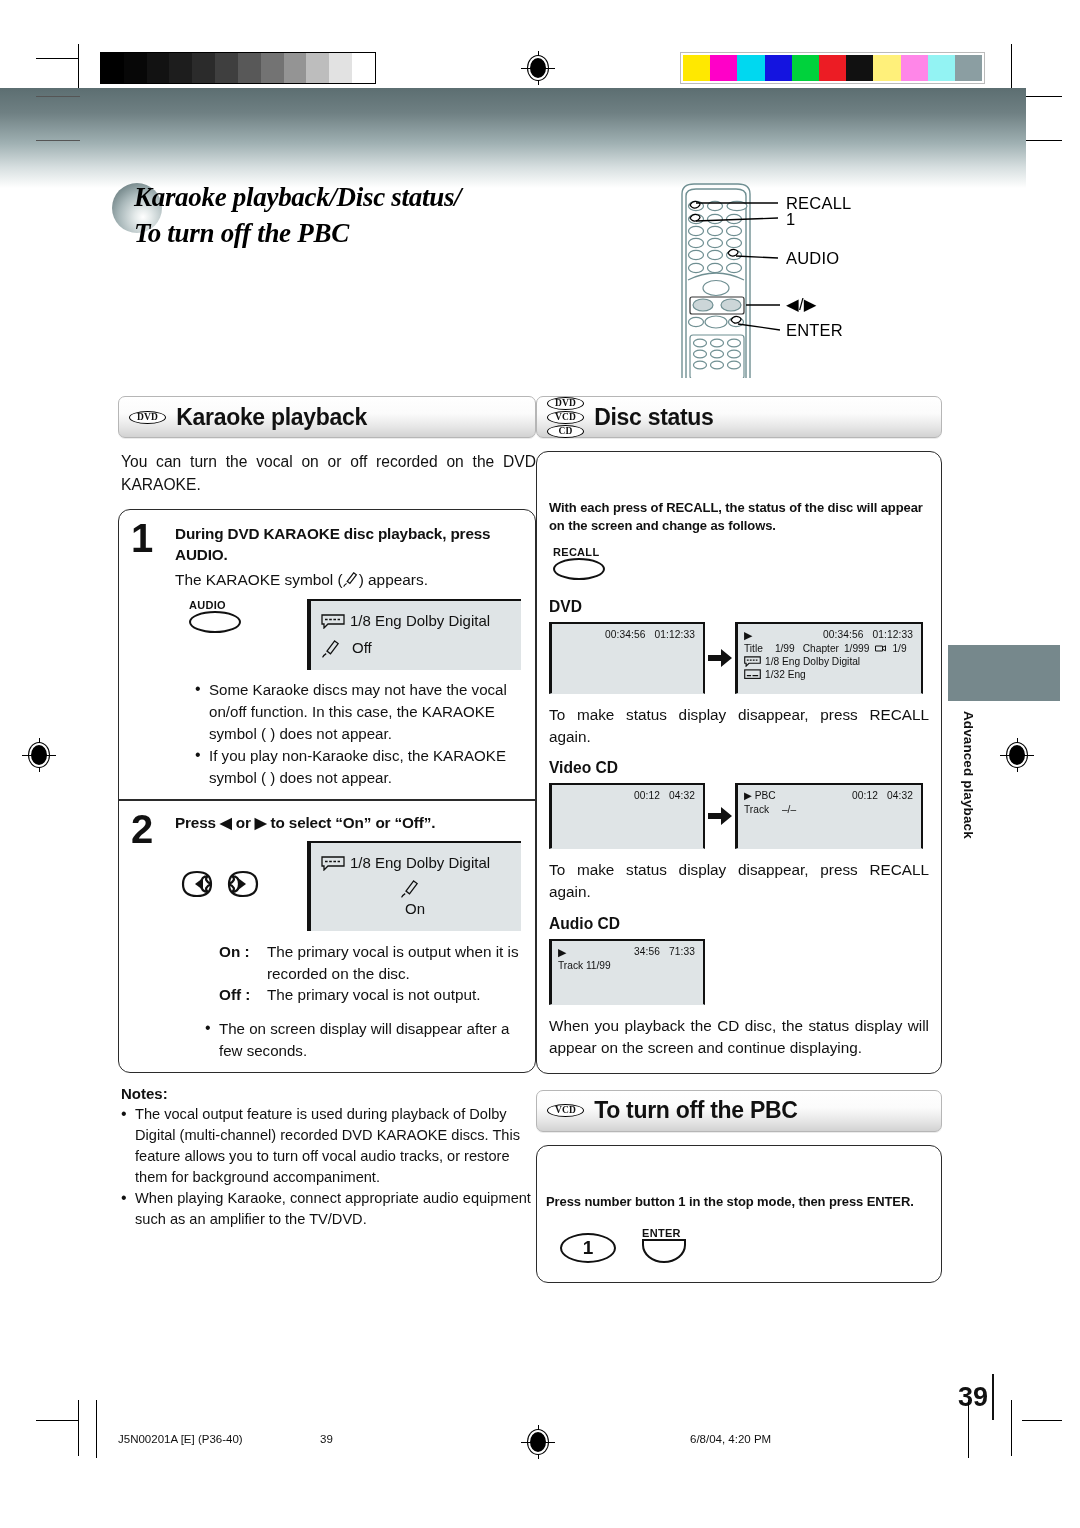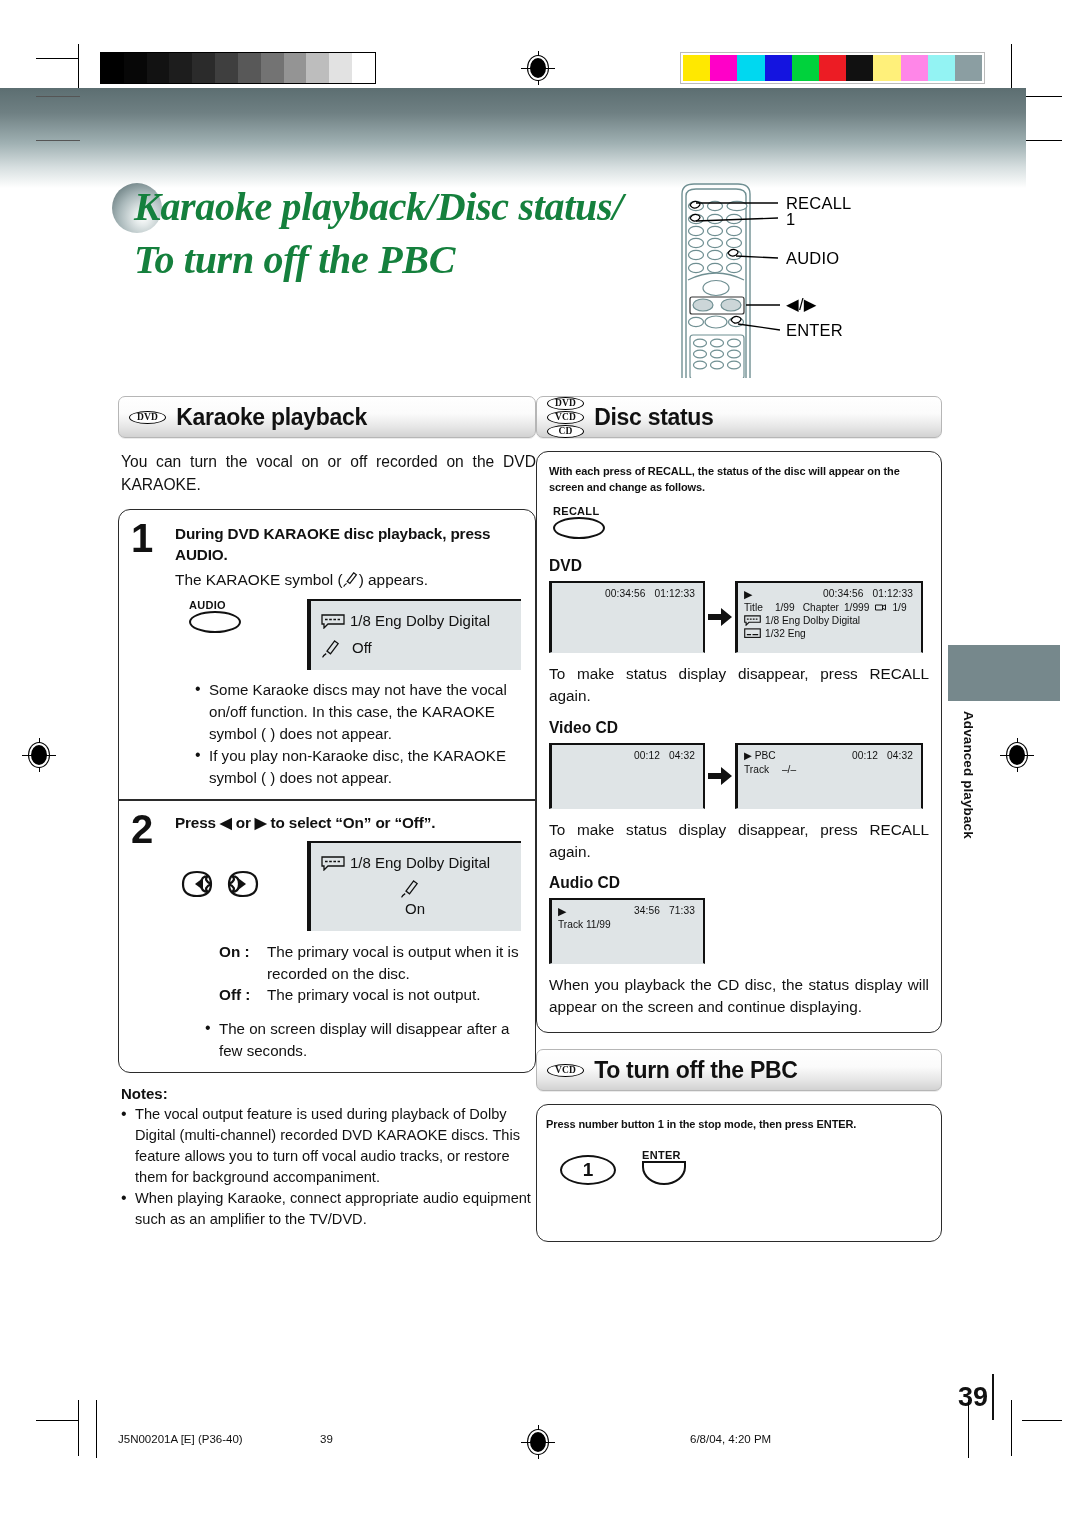--- a/index.html
+++ b/index.html
@@ -30,21 +30,21 @@
   
   #top-band { position:absolute; left:0; top:88px; width:1026px; height:100px;
               background:linear-gradient(to bottom, #5c6e71 0%, #6f8083 25%, #9fb0b2 55%, #d8e0e1 80%, #ffffff 100%); }
 
   
   #title-block { position:absolute; left:112px; top:180px; width:540px; }
   #title-sphere { position:absolute; left:0; top:3px; width:50px; height:50px; border-radius:50%;
       background:radial-gradient(circle at 62% 68%, #ffffff 0%, #e4eaea 18%, #a9b8ba 52%, #63777a 88%, #4e6063 100%); }
   #title-block h1 { margin:0; position:relative; padding-left:22px;
       font-family:"Liberation Serif", serif; font-style:italic; font-weight:bold;
-      font-size:40px; line-height:1.33; letter-spacing:-0.3px; color:#15803d; }
+      font-size:27px; line-height:1.33; letter-spacing:-0.3px; color:#000000; }
 
   
   #remote-fig { position:absolute; left:660px; top:178px; width:330px; height:200px; }
   .callout-label { position:absolute; font-size:16.5px; color:#000; white-space:nowrap; letter-spacing:0.2px; }
 
   
   .col { position:absolute; }
   #col-left  { left:118px; top:396px; width:418px; }
   #col-right { left:536px; top:396px; width:406px; }
 
@@ -82,21 +82,21 @@
 
   .onoff { margin:10px 0 0 44px; font-size:15.3px; line-height:1.42; }
   .onoff dt { float:left; clear:left; font-weight:bold; width:42px; }
   .onoff dd { margin:0 0 0 48px; }
 
   .notes-title { font-size:15px; font-weight:bold; margin:12px 0 2px 3px; }
   ul.notes { margin:0; padding:0 2px 0 3px; list-style:none; }
   ul.notes li { font-size:14.6px; line-height:1.43; position:relative; padding-left:14px; margin-bottom:0px; }
   ul.notes li::before { content:"\2022"; position:absolute; left:0; top:-1px; font-size:16px; }
 
-  .lead { font-size:11px; font-weight:bold; line-height:1.42; letter-spacing:-0.1px; }
+  .lead { font-size:13px; font-weight:bold; line-height:1.42; letter-spacing:-0.1px;margin-top:35px; }
   .disc-kind { font-size:15.6px; font-weight:bold; margin:11px 0 6px 0; }
   .para { font-size:15.3px; line-height:1.45; text-align:justify; margin:10px 0 0 0; }
 
   .screens { display:flex; align-items:center; gap:0; }
   .screen { background:#dfe4e6; border-top:2.6px solid #111; border-left:3.4px solid #111;
             border-right:2.6px solid #111; border-bottom:1px solid #dfe4e6; position:relative;
             font-size:10.2px; color:#111; padding:5px 7px 0 6px; }
   .screen .tl { position:absolute; right:8px; top:5px; letter-spacing:0.1px; white-space:nowrap; }
   .screen .tl span { margin-left:9px; }
   .arrow-right { width:30px; display:flex; justify-content:center; align-items:center; }

